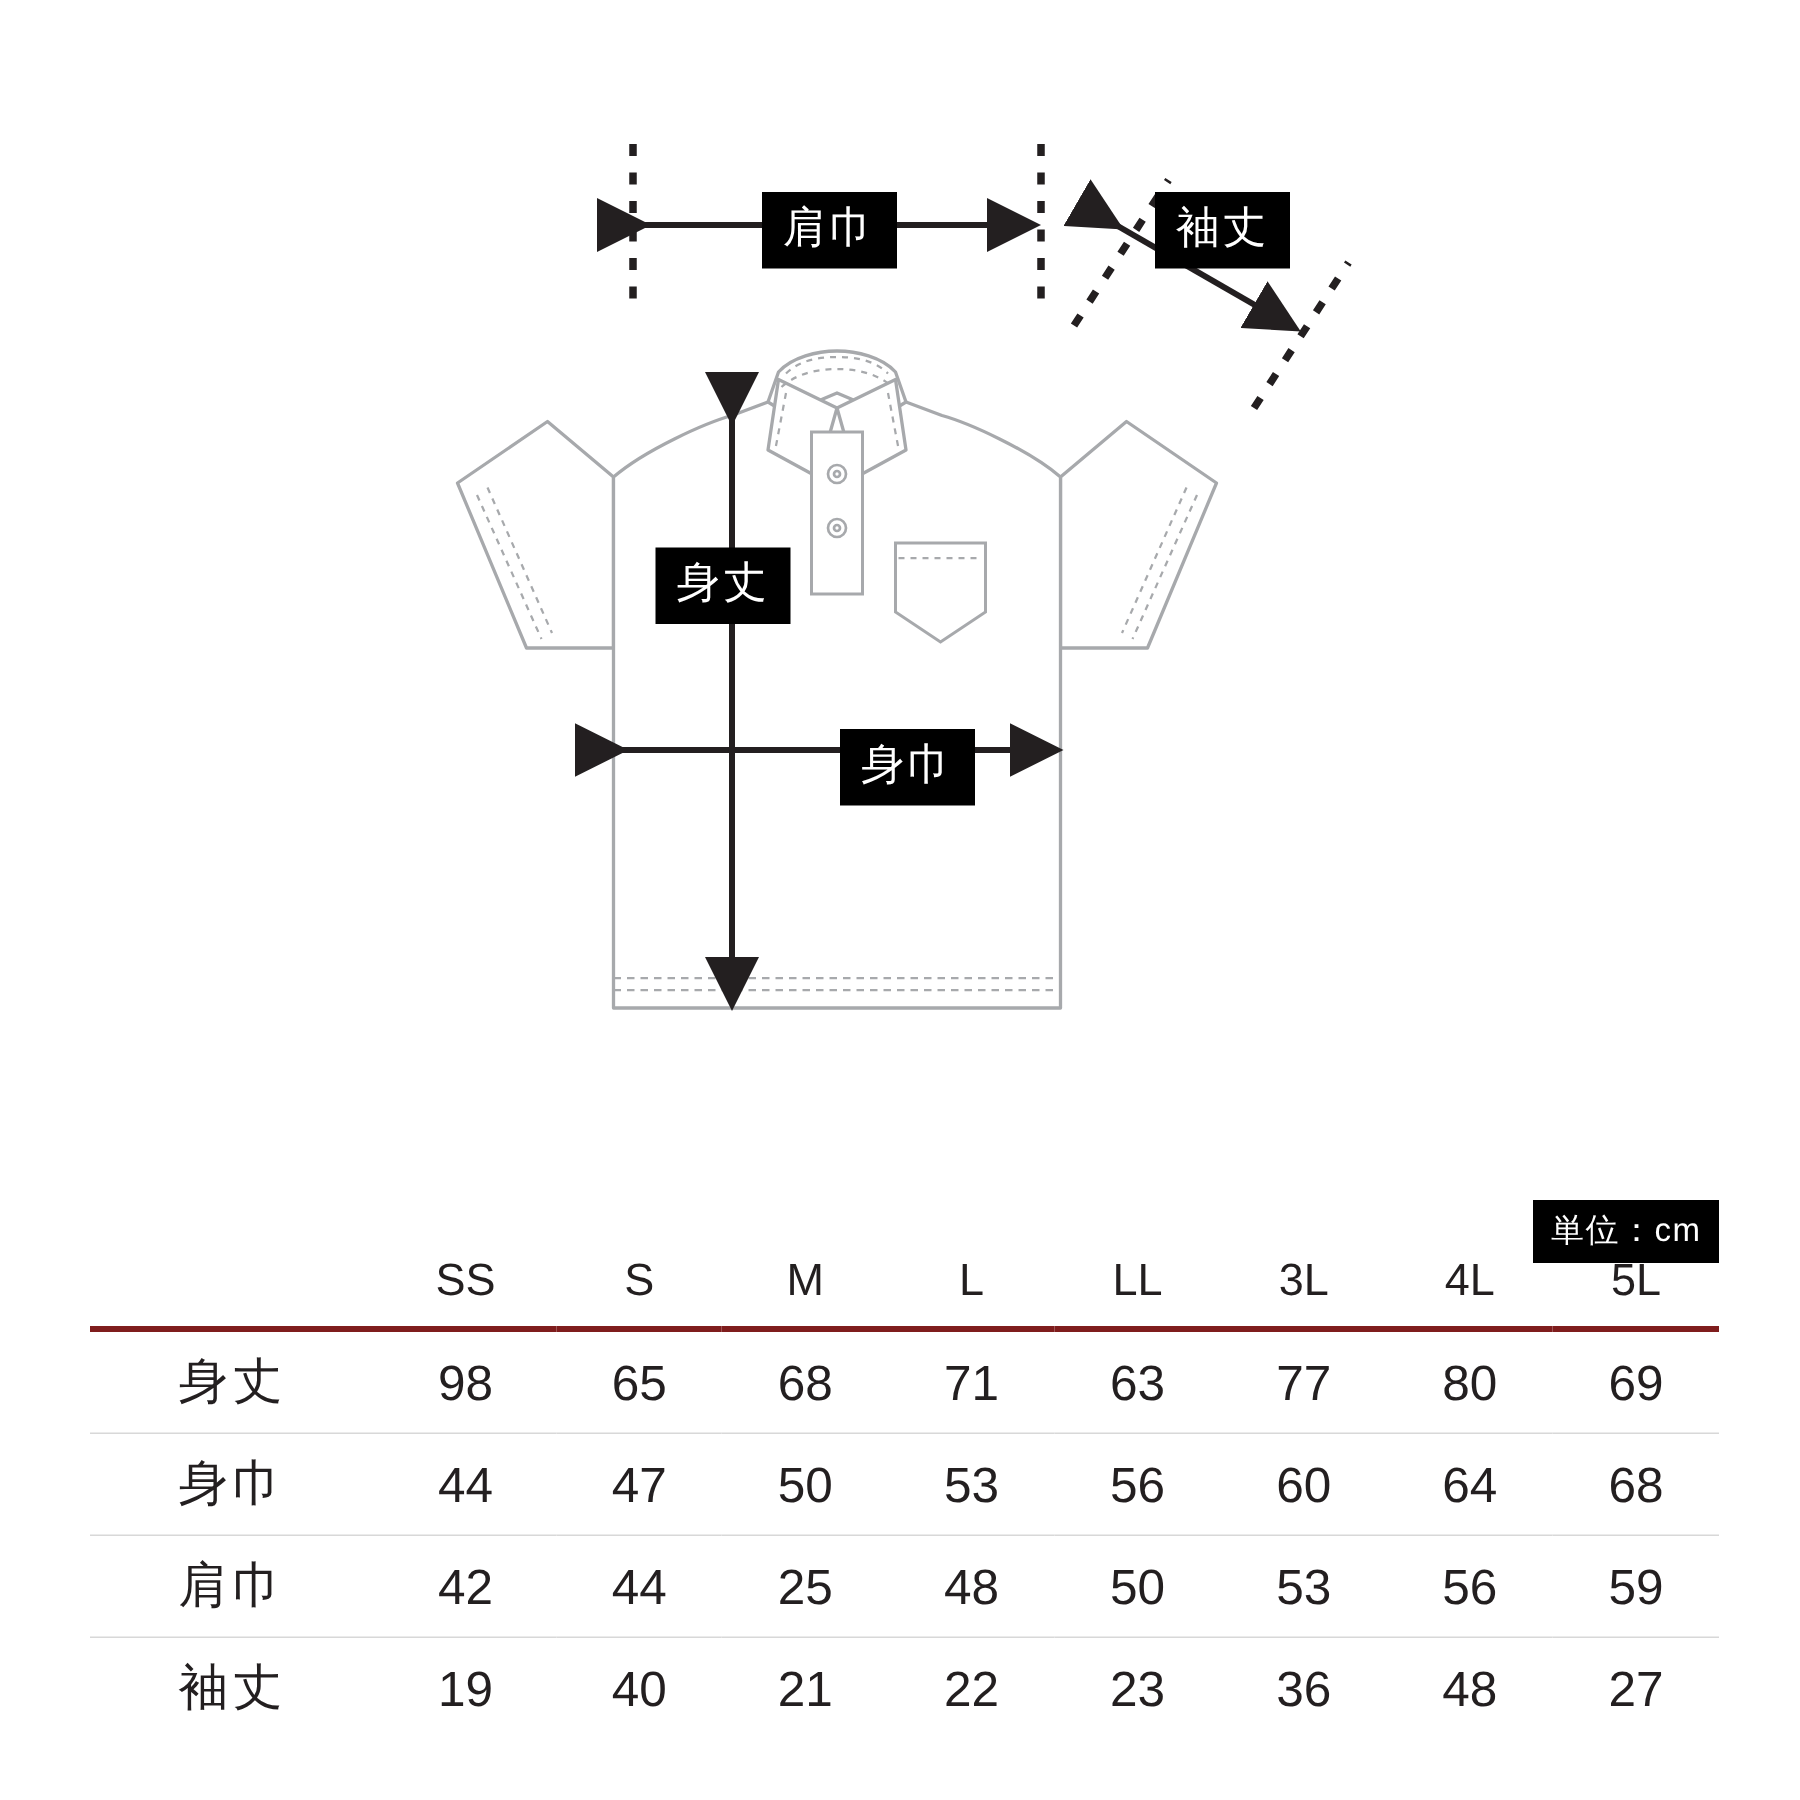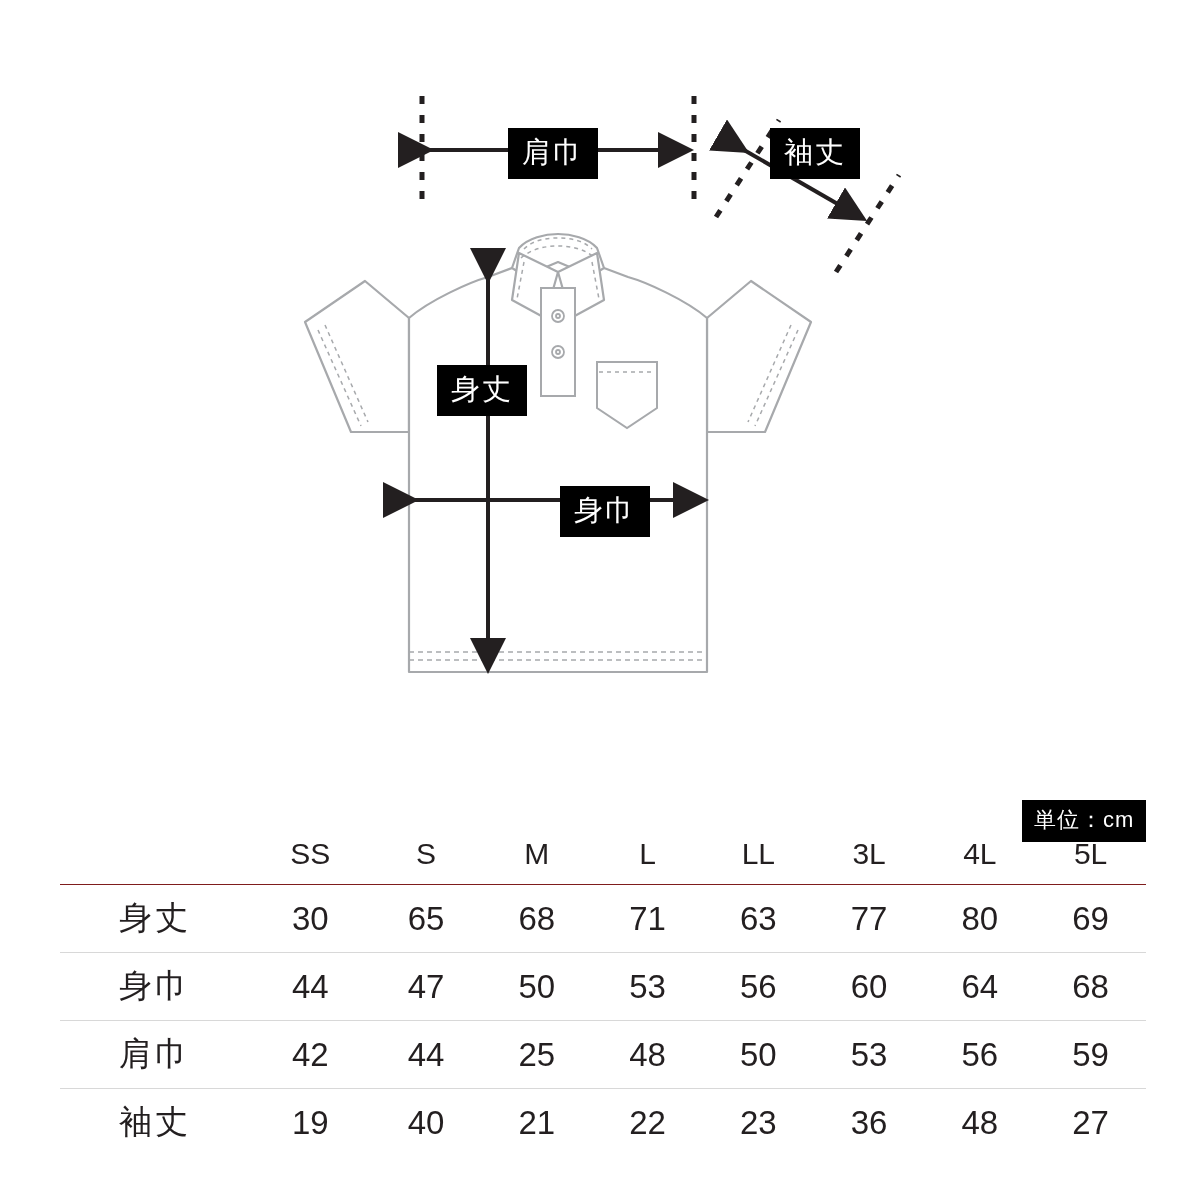--- a/index.html
+++ b/index.html
@@ -79,21 +79,21 @@
     font-size: 33px;
     color: #231f20;
     text-align: center;
     padding: 0;
     height: 67px;
     vertical-align: middle;
   }
   .size-table thead th {
     height: 60px;
     font-size: 30px;
-    border-bottom: 1px solid #7f1d1d;
+    border-bottom: 4px solid #7f1d1d;
   }
   .size-table tbody tr {
     border-bottom: 1px solid #d8d8d8;
   }
   .size-table tbody tr:last-child {
     border-bottom: none;
   }
   .row-head {
     width: 190px;
     text-align: center !important;
@@ -219,21 +219,21 @@
         <th>L</th>
         <th>LL</th>
         <th>3L</th>
         <th>4L</th>
         <th>5L</th>
       </tr>
     </thead>
     <tbody>
       <tr>
         <td class="row-head">身丈</td>
-        <td>30</td>
+        <td>98</td>
         <td>65</td>
         <td>68</td>
         <td>71</td>
         <td>63</td>
         <td>77</td>
         <td>80</td>
         <td>69</td>
       </tr>
       <tr>
         <td class="row-head">身巾</td>

